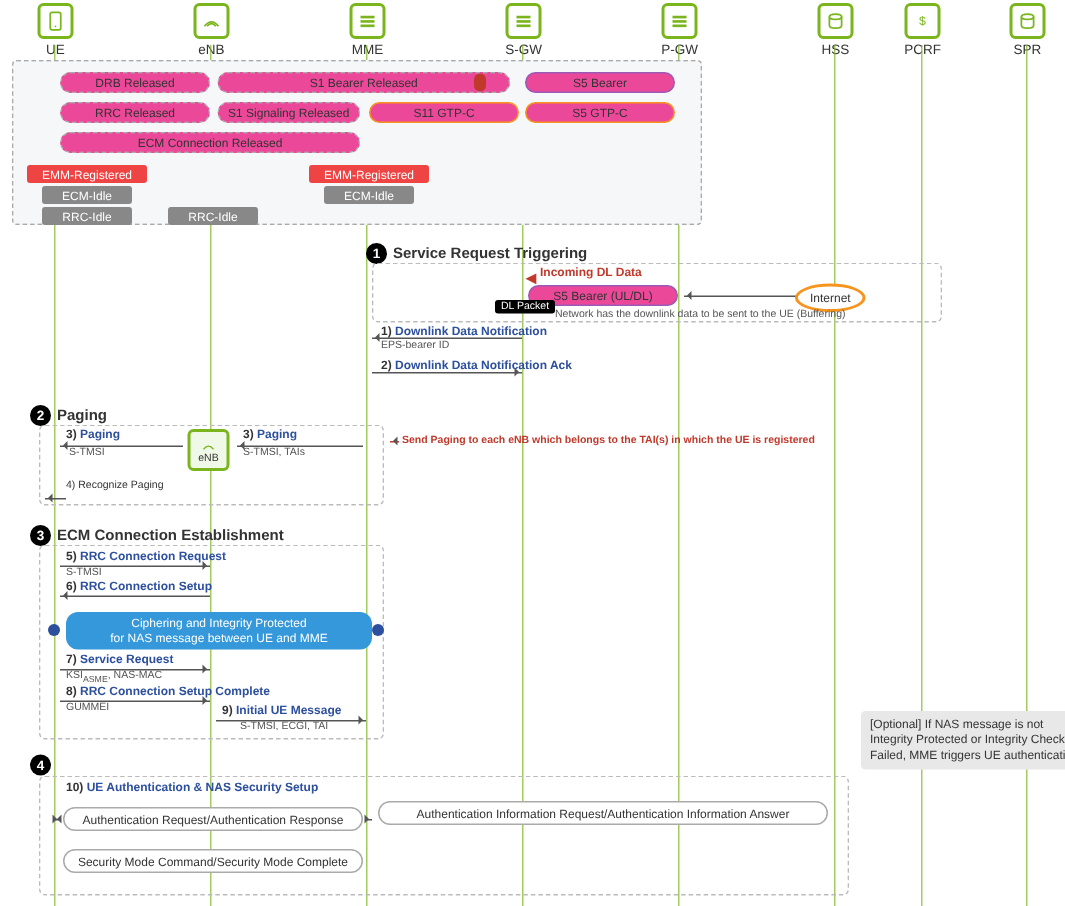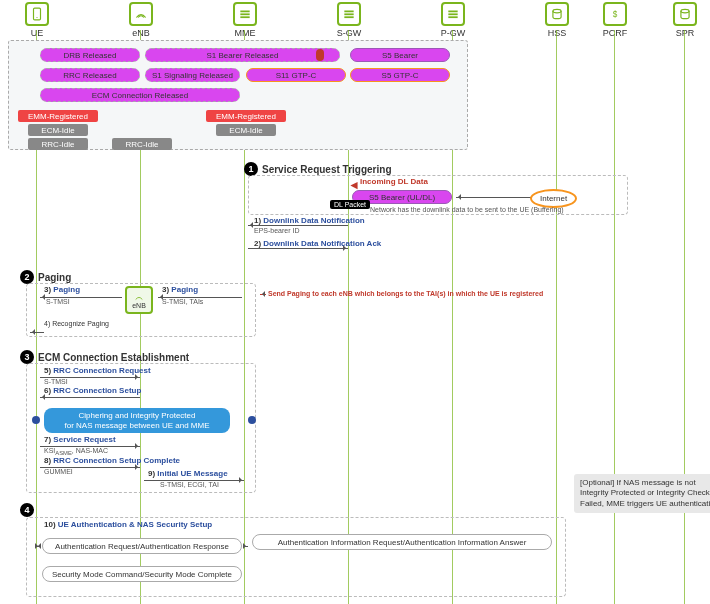--- a/index.html
+++ b/index.html
@@ -4,21 +4,21 @@
 <style>
 *{box-sizing:border-box;margin:0;padding:0;font-family:Arial,sans-serif}
 body{background:#fff;font-size:9px;width:710px;position:relative;color:#333}
 .diagram{position:relative;width:710px;height:604px}
 .actor{position:absolute;top:2px;width:30px;text-align:center}
 .actor-icon{width:24px;height:24px;border:2px solid #7ab51d;border-radius:4px;margin:0 auto;display:flex;align-items:center;justify-content:center;background:#fff}
 .actor-icon svg{width:14px;height:14px;fill:#7ab51d}
 .actor-label{font-size:9px;margin-top:2px;color:#333}
 .lifeline{position:absolute;top:30px;bottom:0;width:1px;background:#7ab51d;opacity:.7}
 .box{position:absolute;border:1px dashed #aaa;border-radius:3px}
-.bearer-box{position:absolute;height:14px;border:1px dashed #aaa;border-radius:7px;display:flex;align-items:center;justify-content:center;font-size:8px;background:#d946ef}
+.bearer-box{position:absolute;height:14px;border:1px dashed #aaa;border-radius:7px;display:flex;align-items:center;justify-content:center;font-size:8px;background:#ec4899}
 .bearer-solid{border-style:solid}
 .bearer-orange{border-color:#f7941d}
 .bearer-purple{border-color:#9b59b6}
 .state-badge{position:absolute;height:12px;border-radius:2px;display:flex;align-items:center;justify-content:center;font-size:8px;color:#fff;padding:0 6px}
 .state-green{background:#ef4444}
 .state-gray{background:#888}
 .section-title{position:absolute;font-weight:bold;font-size:10px;display:flex;align-items:center}
 .circ-num{display:inline-flex;width:14px;height:14px;border-radius:50%;background:#000;color:#fff;align-items:center;justify-content:center;font-size:9px;margin-right:4px}
 .arrow{position:absolute;height:1px;background:#555}
 .arrow::after{content:'';position:absolute;right:-1px;top:-3px;border:3px solid transparent;border-left-color:#555}
@@ -188,21 +188,21 @@
       <span class="circ-num">3</span>
       <span>ECM Connection Establishment</span>
     </div>
 <div class="section-box" style="left:26px;top:363px;width:230px;height:130px"></div>
 <div class="arrow" style="left:40px;top:377px;width:100px"></div>
 <div class="msg-label" style="left:44px;top:366px"><span style="color:#333">5) </span><span>RRC Connection Request</span></div>
 <div class="msg-sub" style="left:44px;top:378px">S-TMSI</div>
 <div class="arrow left" style="left:40px;top:397px;width:100px"></div>
 <div class="msg-label" style="left:44px;top:386px"><span style="color:#333">6) </span><span>RRC Connection Setup</span></div>
 
-<div class="blue-banner" style="left:44px;top:408px;width:186px;line-height:1.2">Ciphering and Integrity Protected<br>for NAS message between UE and MME</div>
+<div class="blue-banner" style="left:44px;top:408px;width:204px;line-height:1.2">Ciphering and Integrity Protected<br>for NAS message between UE and MME</div>
 <div class="blue-dot" style="left:32px;top:416px"></div>
 <div class="blue-dot" style="left:248px;top:416px"></div>
 
 <div class="arrow" style="left:40px;top:446px;width:100px"></div>
 <div class="msg-label" style="left:44px;top:435px"><span style="color:#333">7) </span><span>Service Request</span></div>
 <div class="msg-sub" style="left:44px;top:447px">KSI<sub>ASME</sub>, NAS-MAC</div>
 <div class="arrow" style="left:40px;top:467px;width:100px"></div>
 <div class="msg-label" style="left:44px;top:456px"><span style="color:#333">8) </span><span>RRC Connection Setup Complete</span></div>
 <div class="msg-sub" style="left:44px;top:468px">GUMMEI</div>
 <div class="arrow" style="left:144px;top:480px;width:100px"></div>

